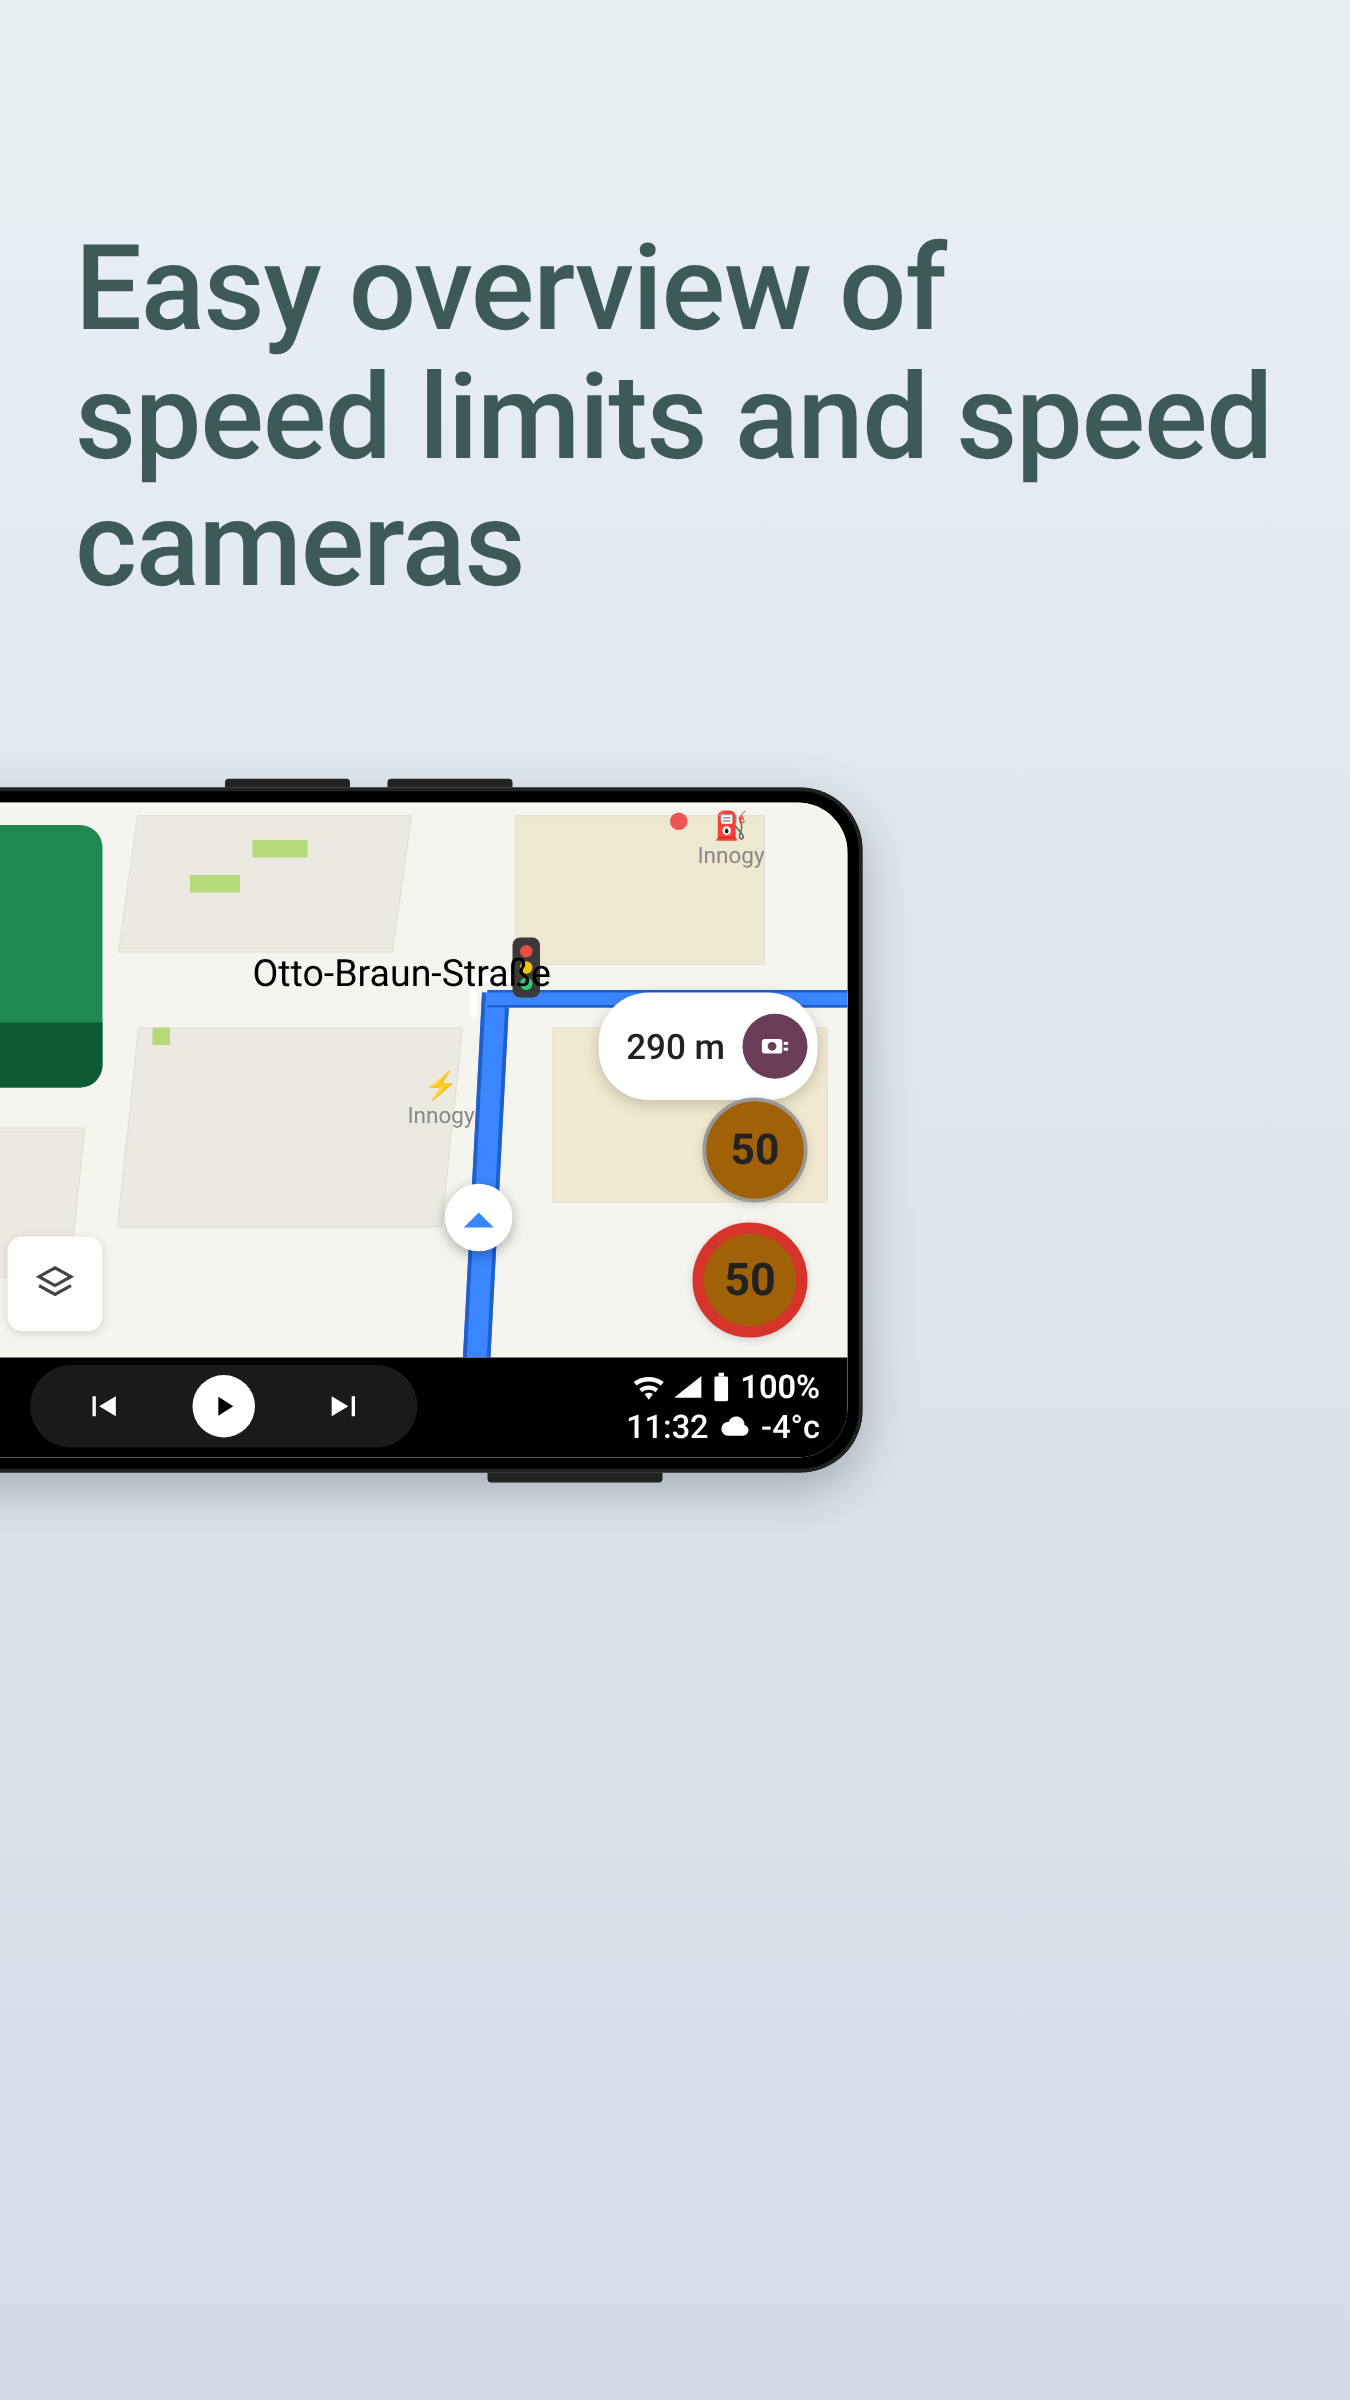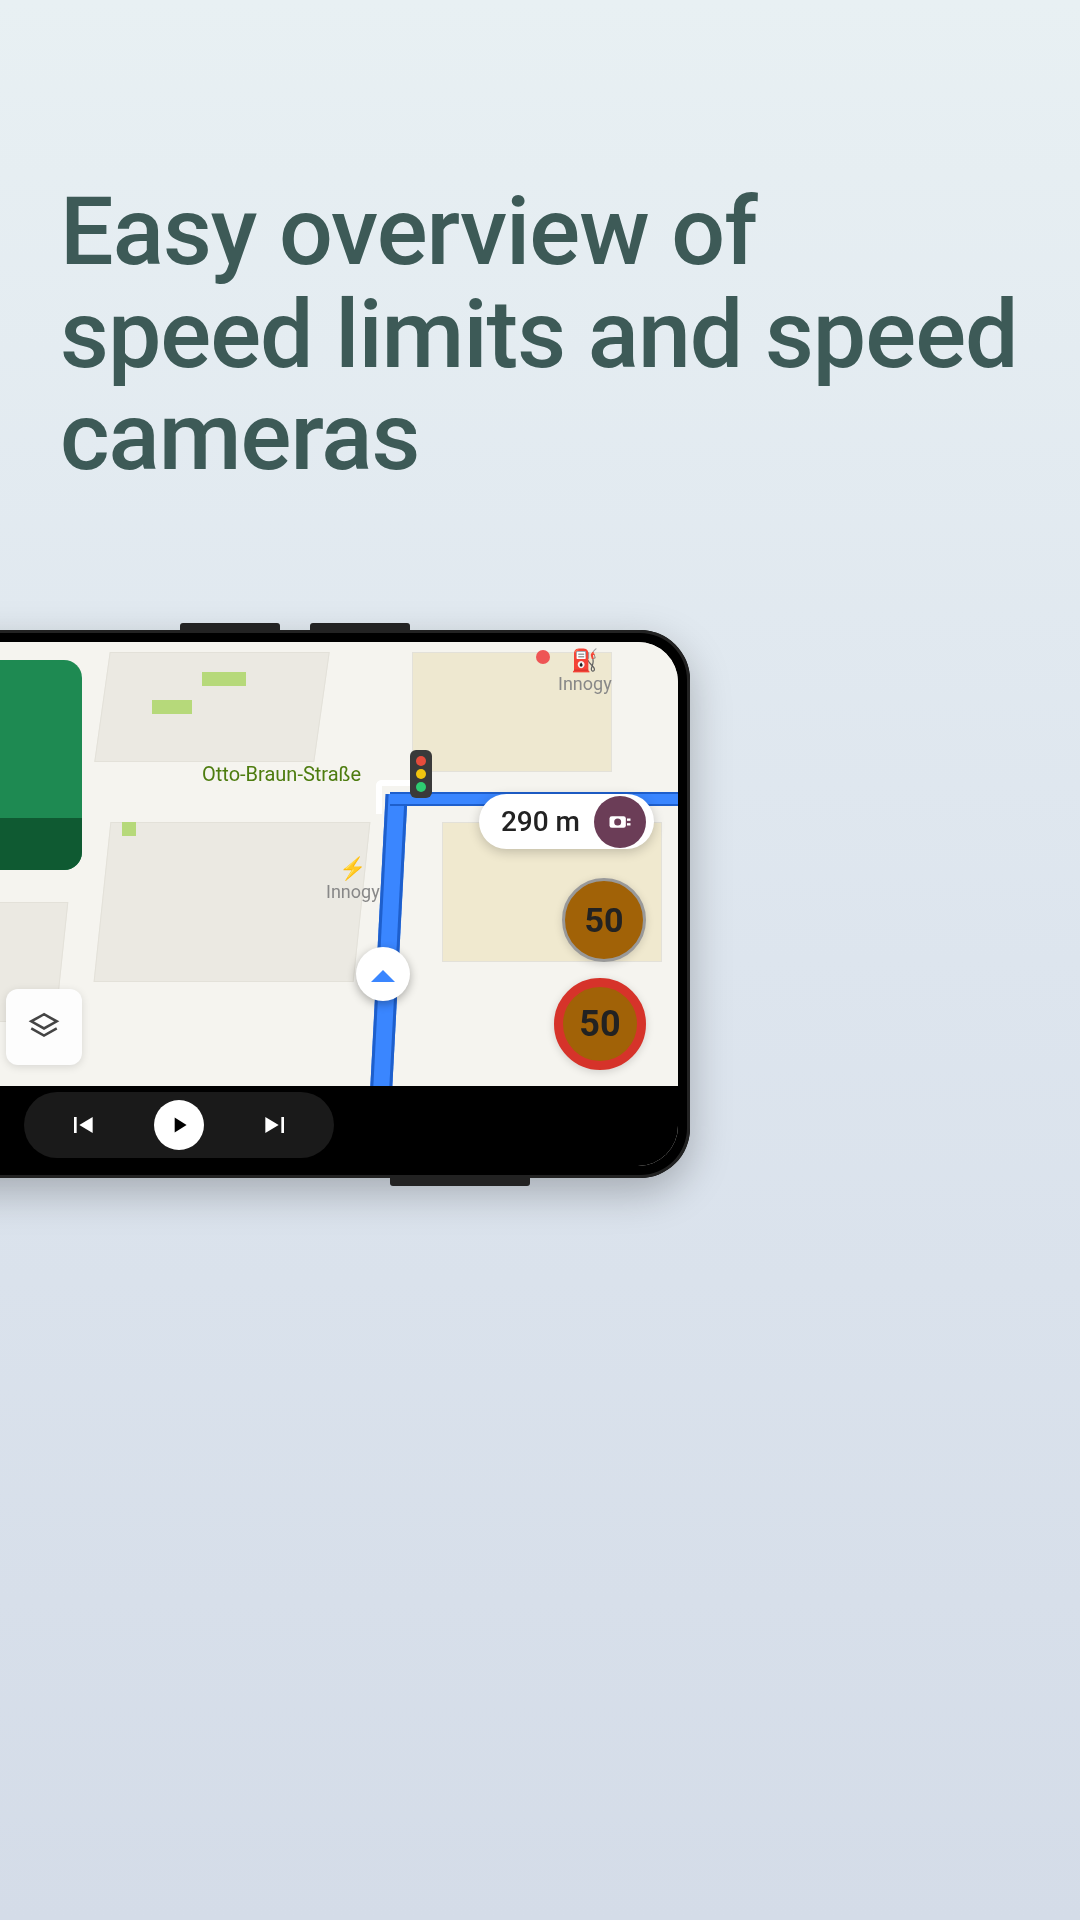--- a/index.html
+++ b/index.html
@@ -121,22 +121,22 @@
     padding: 4px 0;
   }
   .traffic-light span { width: 10px; height: 10px; border-radius: 50%; }
   .tl-r { background: #e74c3c; }
   .tl-y { background: #f1c40f; }
   .tl-g { background: #2ecc71; }
 
   
   .street-label {
     position: absolute;
-    color: #4d7c0f;
-    font-size: 20px;
+    color: #000000;
+    font-size: 30px;
     font-weight: 400;
   }
   .sl-otto { top: 120px; left: 440px; }
 
   .poi {
     position: absolute;
     text-align: center;
     color: #888;
     font-size: 18px;
   }
@@ -190,21 +190,21 @@
     display: flex; align-items: center; justify-content: center;
   }
   .layers-icon {
     width: 34px; height: 34px;
   }
 
   
   .camera-pill {
     position: absolute;
     top: 152px; right: 24px;
-    height: 55px;
+    height: 86px;
     background: #fff;
     border-radius: 40px;
     box-shadow: 0 3px 12px rgba(0,0,0,0.2);
     display: flex; align-items: center;
     padding: 0 8px 0 22px;
     gap: 14px;
   }
   .camera-pill .dist {
     font-size: 28px; font-weight: 500; color: #222;
   }
@@ -355,16 +355,38 @@
               <path d="M8 5v14l11-7z"></path>
             </svg>
         </span>
         <span class="media-btn">
           <svg width="32" height="32" viewBox="0 0 24 24" fill="#fff">
               <path d="M16 6h2v12h-2zM4 6v12l10-6z"></path>
             </svg>
         </span>
       </div>
 
+      <div class="status-right">
+        <div class="status-row">
+          <svg width="26" height="20" viewBox="0 0 24 18">
+              <path d="M12 18l-3-4c1.8-1.4 4.2-1.4 6 0zM5 10c4-3.4 10-3.4 14 0l-2 2.5c-2.9-2.4-7.1-2.4-10 0zM1 5C7 0 17 0 23 5l-2 2.5C16 3.5 8 3.5 3 7.5z"></path>
+            </svg>
+          <svg width="22" height="20" viewBox="0 0 24 20" fill="none" stroke="#fff" stroke-width="2">
+              <path d="M2 18 L22 18 L22 2 Z"></path>
+            </svg>
+          <svg width="14" height="24" viewBox="0 0 12 22" fill="#fff">
+              <rect x="1" y="3" width="10" height="18" rx="1"></rect>
+              <rect x="4" y="0" width="4" height="3"></rect>
+            </svg>
+          <span>100%</span>
+        </div>
+        <div class="status-row2">
+          <span>11:32</span>
+          <svg width="26" height="20" viewBox="0 0 24 18" fill="none" stroke="#fff" stroke-width="2">
+              <path d="M18 14H7a4 4 0 1 1 .8-7.9A5 5 0 0 1 18 8a3 3 0 0 1 0 6z"></path>
+            </svg>
+          <span>-4°c</span>
+        </div>
+      </div>
     </div>
 
   </div>
 </div>
 
 </body></html>

